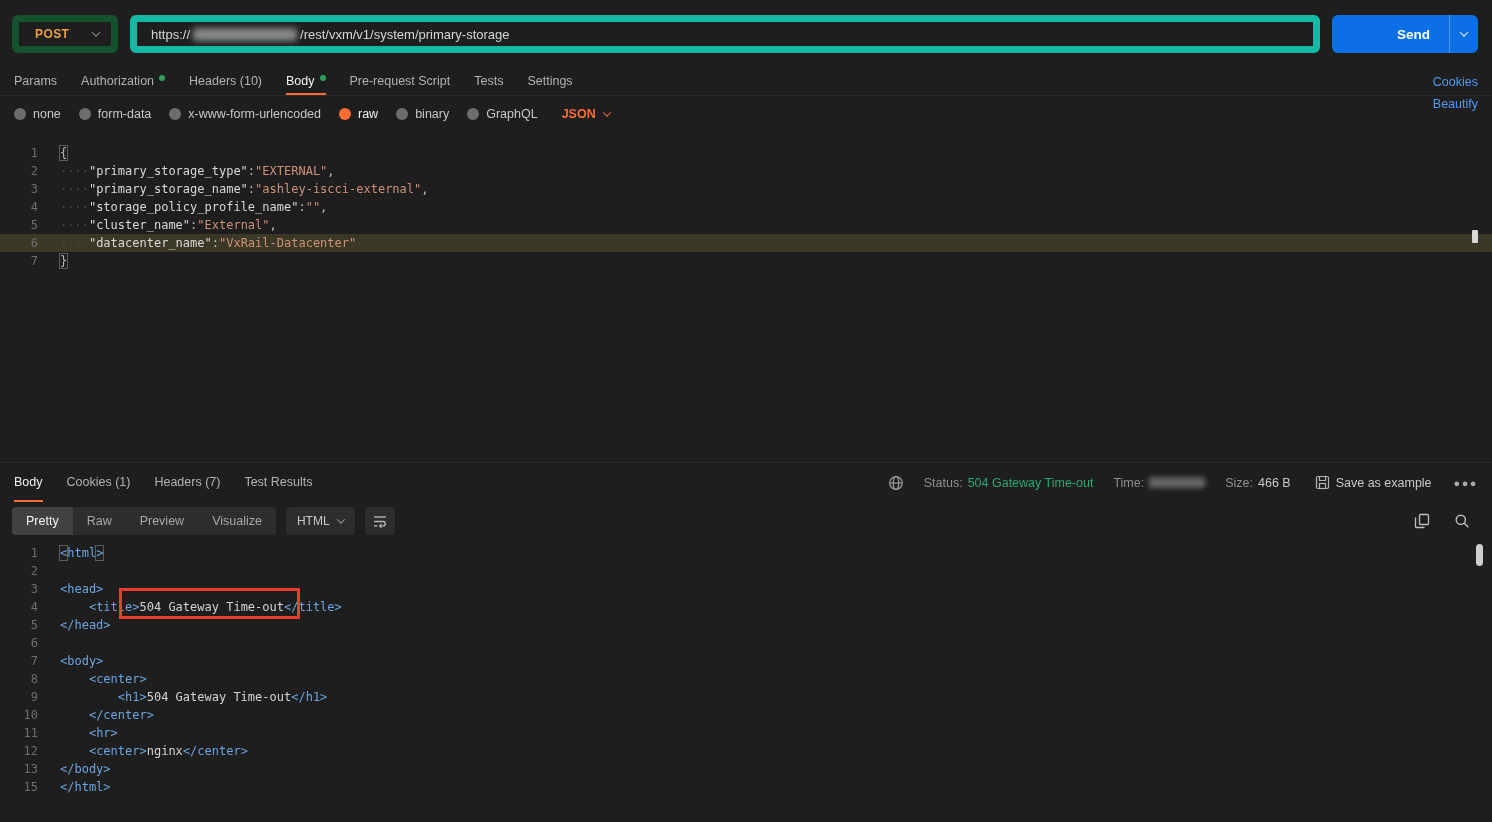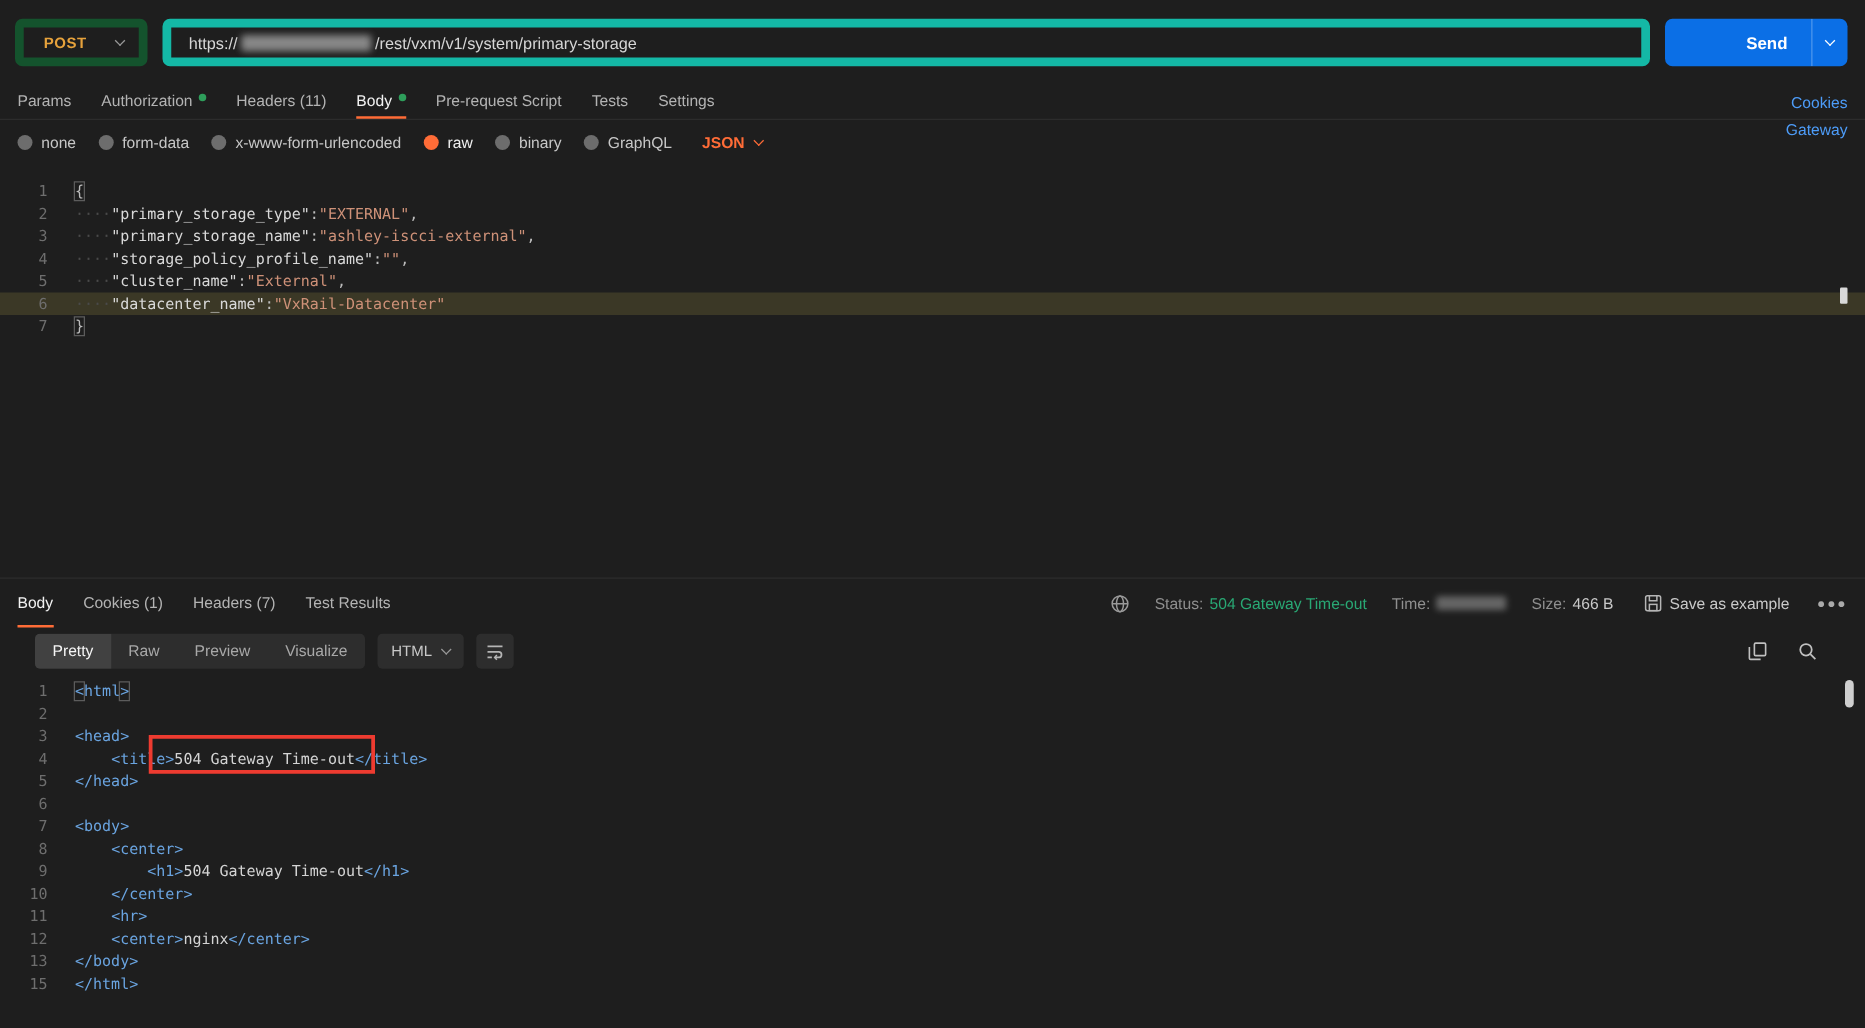--- a/index.html
+++ b/index.html
@@ -80,21 +80,21 @@
   .meta-status { color:var(--status,#29a874); font-size:12.5px; }
   .meta-value { color:#c9c9c9; font-size:12.5px; }
   .blur-redact { display:inline-block; width:56px; height:11px; background:#777;
     filter:blur(2.5px); opacity:.8; border-radius:2px; }
   .save-group { display:flex; align-items:center; gap:6px; margin-left:16px; cursor:pointer;justify-content:space-between; }
   .save-label { color:#c9c9c9; font-size:12.5px; }
   .more-icon { color:#aaa; font-size:11px; letter-spacing:1.5px; margin-left:14px; cursor:pointer; }
   .icon { display:inline-flex; align-items:center; justify-content:center; }
   
   .resp-toolbar { position:absolute; top:502px; left:0; right:0; height:38px;
-    display:flex; align-items:center; gap:10px; padding:0 28px; }
+    display:flex; align-items:center; gap:10px; padding:0 12px; }
   .seg-group { display:flex; height:28px; background:#2d2d2d; border-radius:4px; overflow:hidden; }
   .seg { padding:0 14px; line-height:28px; font-size:12.5px; color:#a8a8a8; cursor:pointer; }
   .seg.active { background:#414141; color:#f5f5f5; }
   .pill { height:28px; background:#2d2d2d; border-radius:4px; display:flex; align-items:center;
     gap:8px; padding:0 11px; cursor:pointer; color:#c9c9c9; font-size:12px; }
   .iconbtn { width:30px; justify-content:center; padding:0; }
   .right-icons { margin-left:auto; display:flex; align-items:center; gap:24px; padding-right:10px; }
   svg { display:block; }
 </style>
 </head>
@@ -123,21 +123,21 @@
 
   <div class="req-tabs">
     <div class="rtab">
       <span>Params</span>
     </div>
     <div class="rtab">
       <span>Authorization</span>
       <span class="dot"></span>
     </div>
     <div class="rtab">
-      <span>Headers (11)</span>
+      <span>Headers (10)</span>
     </div>
     <div class="rtab active">
       <span>Body</span>
       <span class="dot"></span>
     </div>
     <div class="rtab">
       <span>Pre-request Script</span>
     </div>
     <div class="rtab">
       <span>Tests</span>
@@ -170,21 +170,21 @@
       <span class="rlabel">binary</span>
     </div>
     <div class="radio">
       <span class="rdot"></span>
       <span class="rlabel">GraphQL</span>
     </div>
     <div class="lang-select">
       <span class="lang">JSON</span>
       <span class="chev orange"></span>
     </div>
-    <div class="link right">Gateway</div>
+    <div class="link right">Beautify</div>
   </div>
 
   <div class="editor req-editor" id="req-editor">
     <div class="ruler-mark"></div>
   <div class="code-row">
         <span class="gutter">1</span>
         <span class="code-line"><span class="tk-punct boxed">{</span></span>
       </div>
       <div class="code-row">
         <span class="gutter">2</span>

